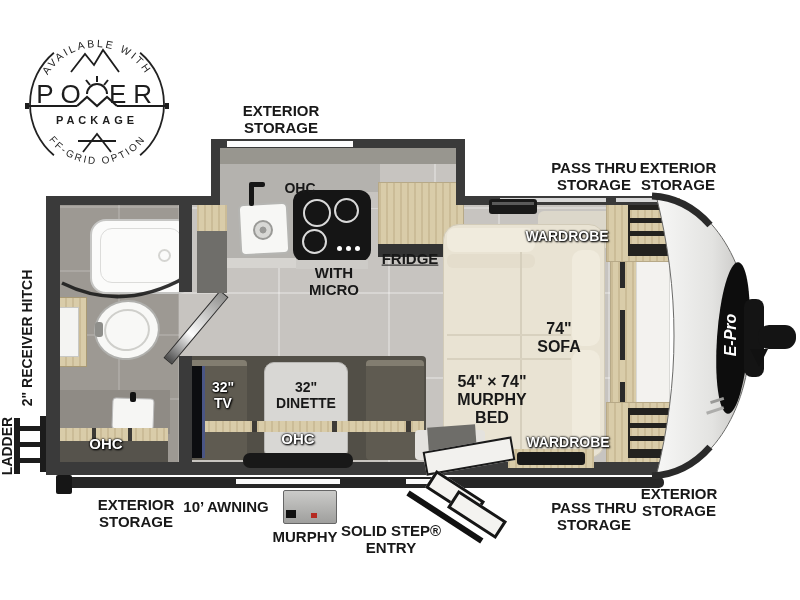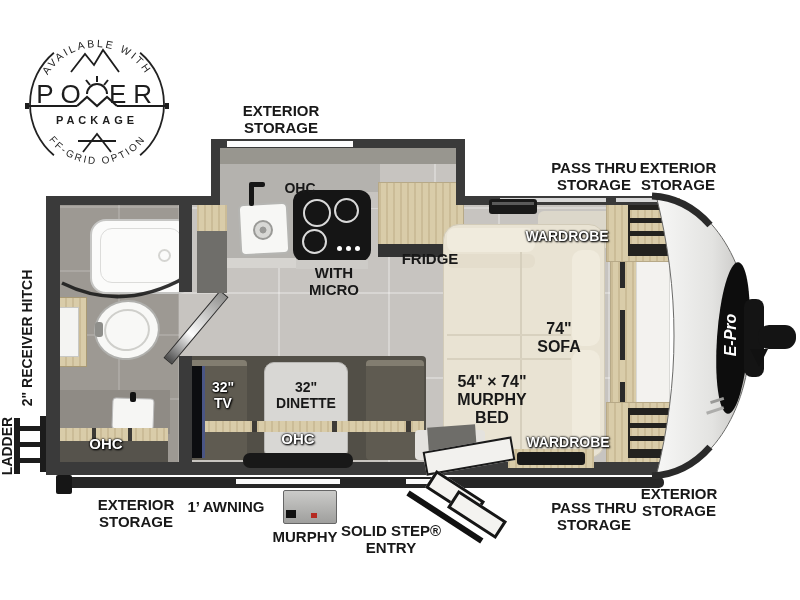--- a/index.html
+++ b/index.html
@@ -215,33 +215,33 @@
   <div class="lbli" style="left:281px;top:120px;">EXTERIOR
 STORAGE</div>
   <div class="lbli" style="left:594px;top:177px;">PASS THRU
 STORAGE</div>
   <div class="lbli" style="left:678px;top:177px;">EXTERIOR
 STORAGE</div>
   <div class="lbli vert" style="left:28px;top:338px;font-size:14px;white-space:nowrap;">2" RECEIVER HITCH</div>
   <div class="lbli vert" style="left:8px;top:446px;font-size:14px;white-space:nowrap;">LADDER</div>
   <div class="lbli" style="left:136px;top:514px;">EXTERIOR
 STORAGE</div>
-  <div class="lbli" style="left:226px;top:507px;white-space:nowrap;">1’ AWNING</div>
+  <div class="lbli" style="left:226px;top:507px;white-space:nowrap;">10’ AWNING</div>
   <div class="lbli" style="left:305px;top:537px;white-space:nowrap;">MURPHY</div>
   <div class="lbli" style="left:391px;top:540px;">SOLID STEP®
 ENTRY</div>
   <div class="lbli" style="left:594px;top:517px;">PASS THRU
 STORAGE</div>
   <div class="lbli" style="left:679px;top:503px;">EXTERIOR
 STORAGE</div>
 
   <div class="lbli" style="left:300px;top:189px;font-size:14px;z-index:41;">OHC</div>
   <div class="lbli" style="left:334px;top:282px;">WITH
 MICRO</div>
-  <div class="lbli" style="left:430px;top:259px;">FRIDGE</div>
+  <div class="lbli" style="left:410px;top:259px;text-decoration:underline;">FRIDGE</div>
   <div class="lblw" style="left:567px;top:236px;">WARDROBE</div>
   <div class="lbli" style="left:559px;top:338px;font-size:16px;">74"
 SOFA</div>
   <div class="lbli" style="left:492px;top:400px;font-size:16px;">54" × 74"
 MURPHY
 BED</div>
   <div class="lblw" style="left:568px;top:442px;">WARDROBE</div>
   <div class="lblw" style="left:223px;top:395px;">32"
 TV</div>
   <div class="lbli" style="left:306px;top:396px;font-size:14px;">32"

